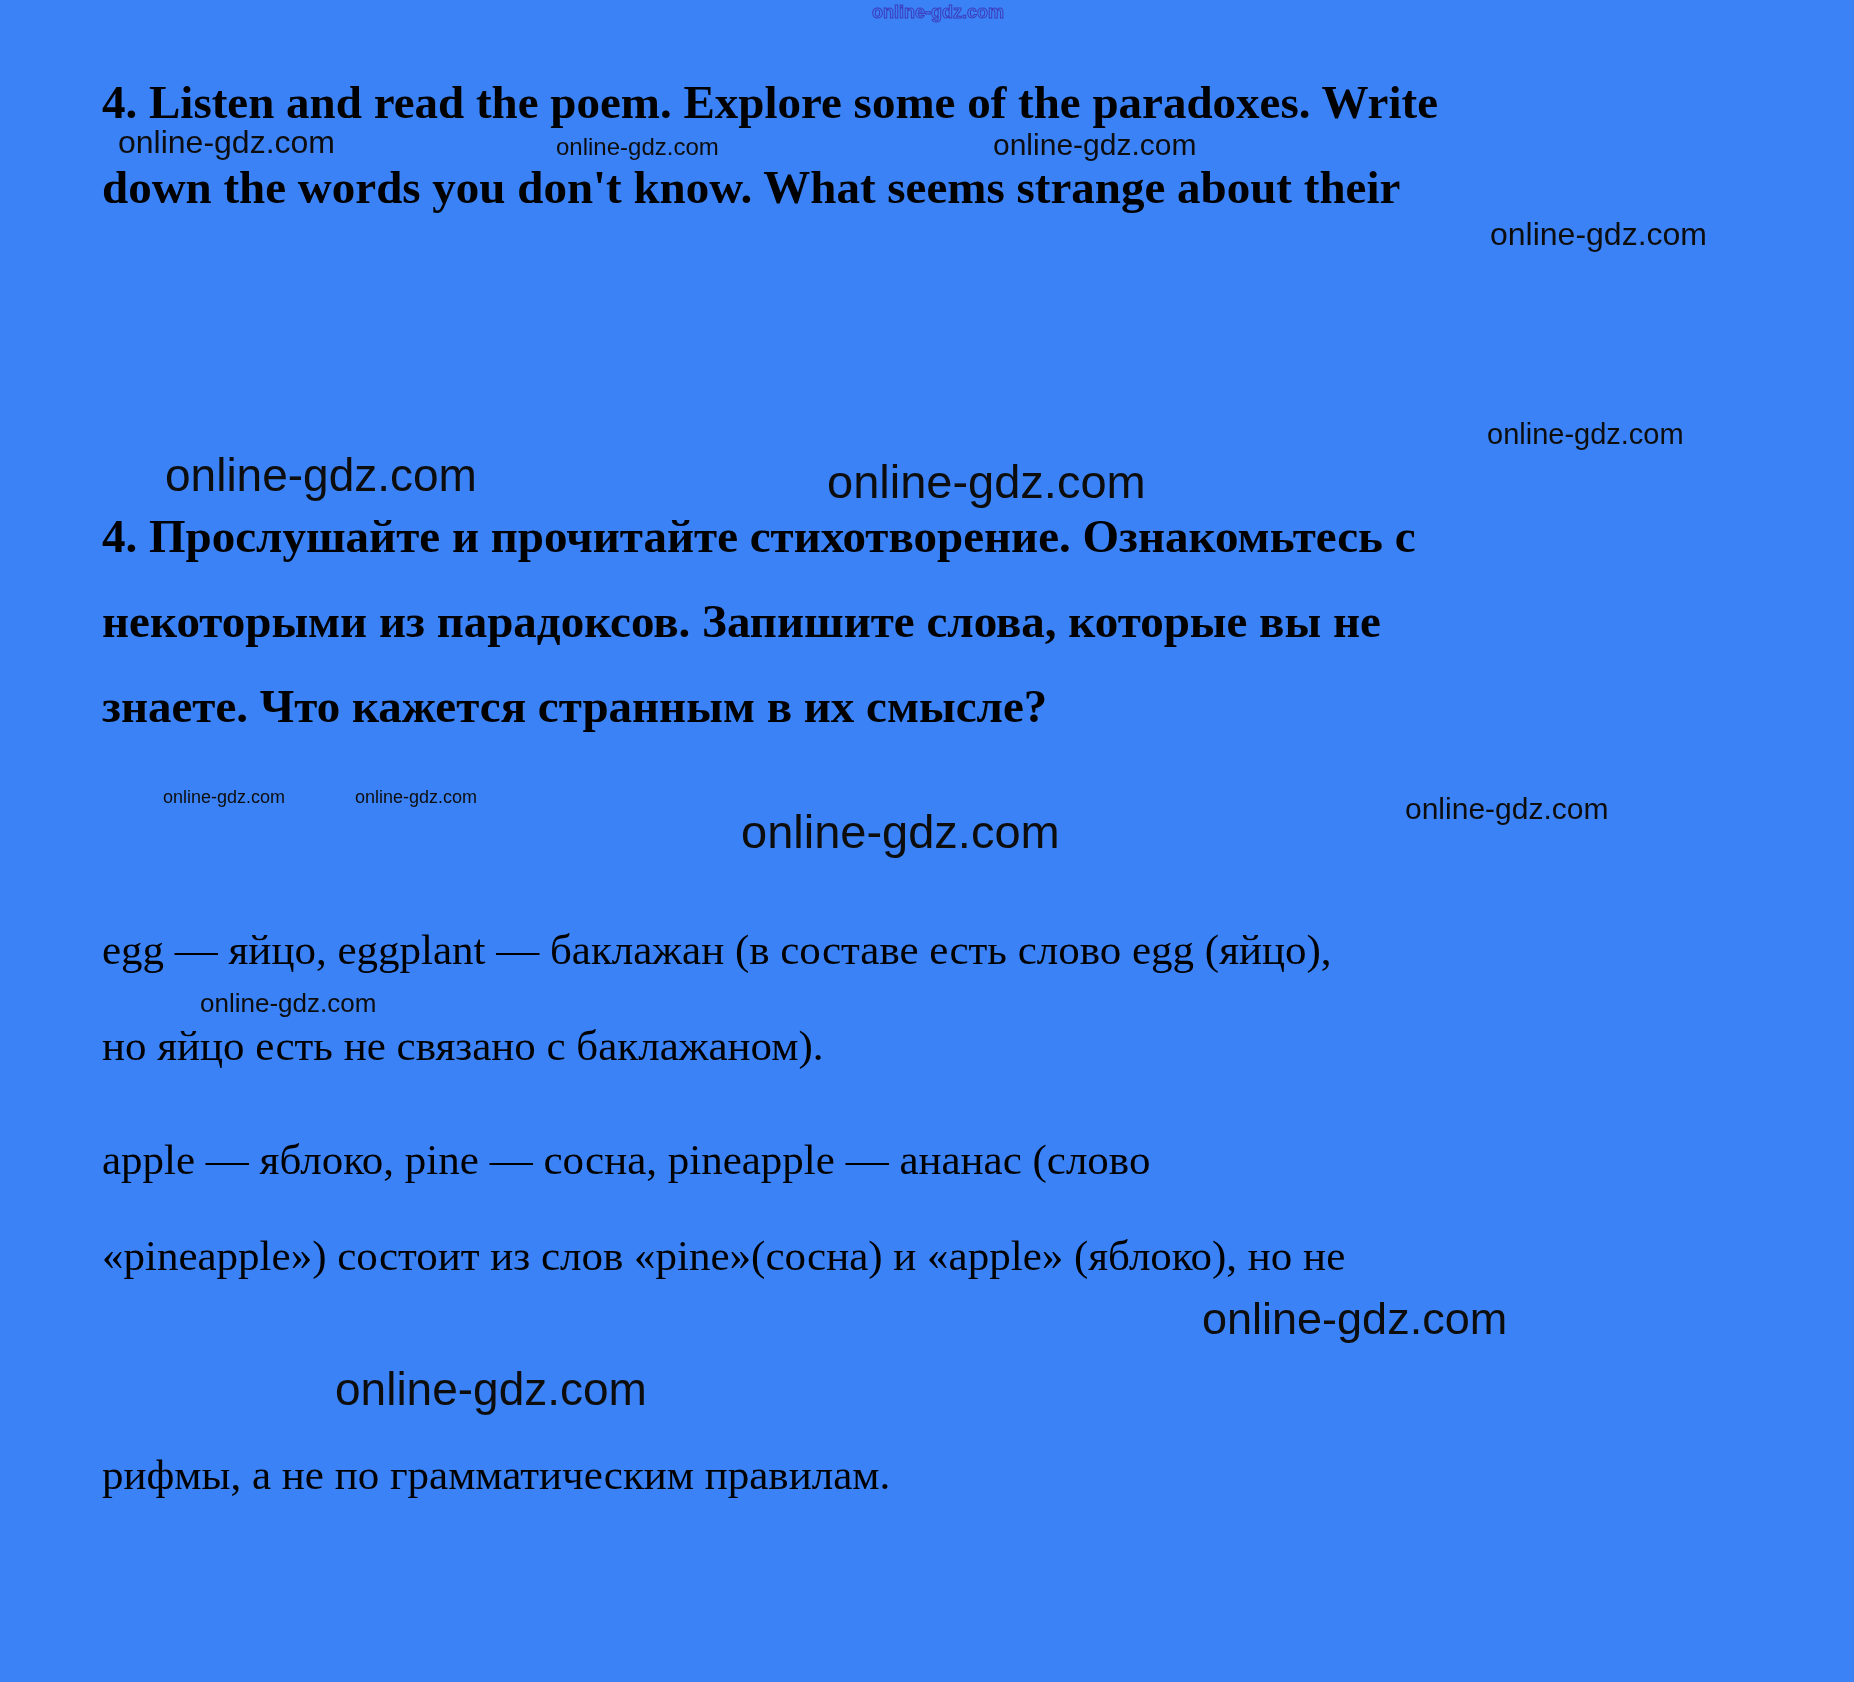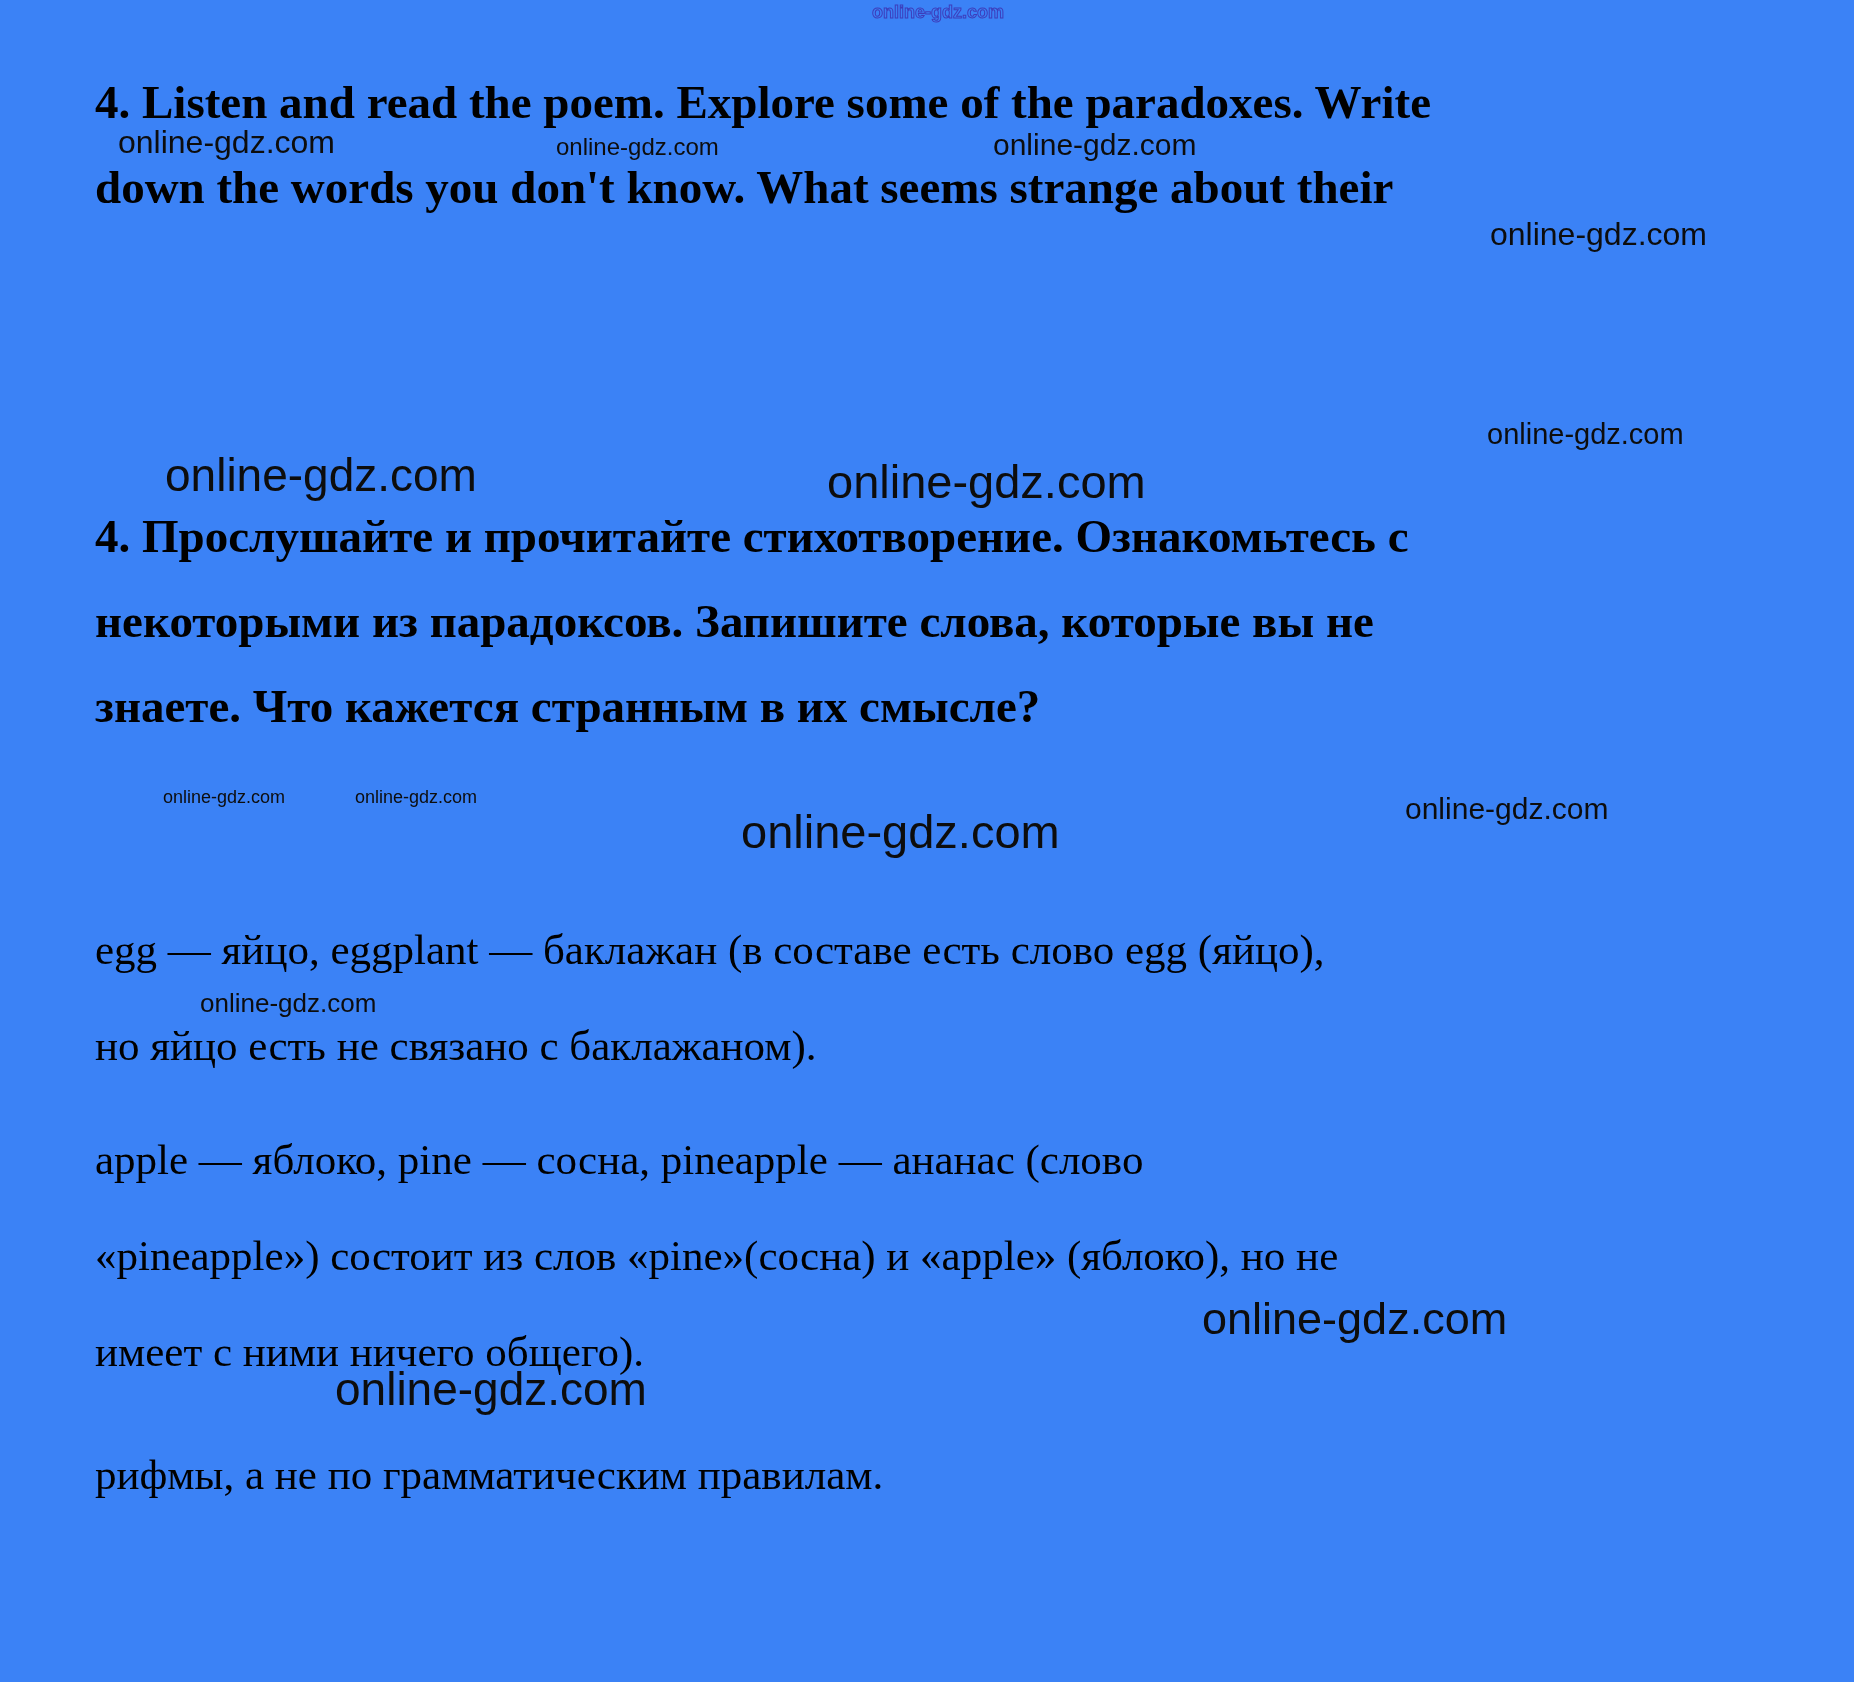--- a/index.html
+++ b/index.html
@@ -13,21 +13,21 @@
     height: 1682px;
     background: #3b82f6;
     overflow: hidden;
     font-family: "Liberation Serif", serif;
     color: #000000;
   }
 
   
   .textblock {
     position: absolute;
-    left: 95px;
+    left: 102px;
     width: 1740px;
     letter-spacing: 0px;
   }
   .heading {
     font-weight: bold;
     font-size: 47px;
     line-height: 85px;
   }
   .para {
     font-weight: normal;
@@ -103,20 +103,19 @@
   </section>
 
   <section class="textblock para para-1">
     <div class="tline">egg — яйцо, eggplant — баклажан (в составе есть слово egg (яйцо),</div>
     <div class="tline">но яйцо есть не связано с баклажаном).</div>
   </section>
 
   <section class="textblock para para-2">
     <div class="tline">apple — яблоко, pine — сосна, pineapple — ананас (слово</div>
     <div class="tline">«pineapple») состоит из слов «pine»(сосна) и «apple» (яблоко), но не</div>
-    <div class="tline">имеет с ними ничего общего).</div>
   </section>
 
   <section class="textblock para para-3">
     <div class="tline">рифмы, а не по грамматическим правилам.</div>
   </section>
 
 </div>
 
 </body></html>

